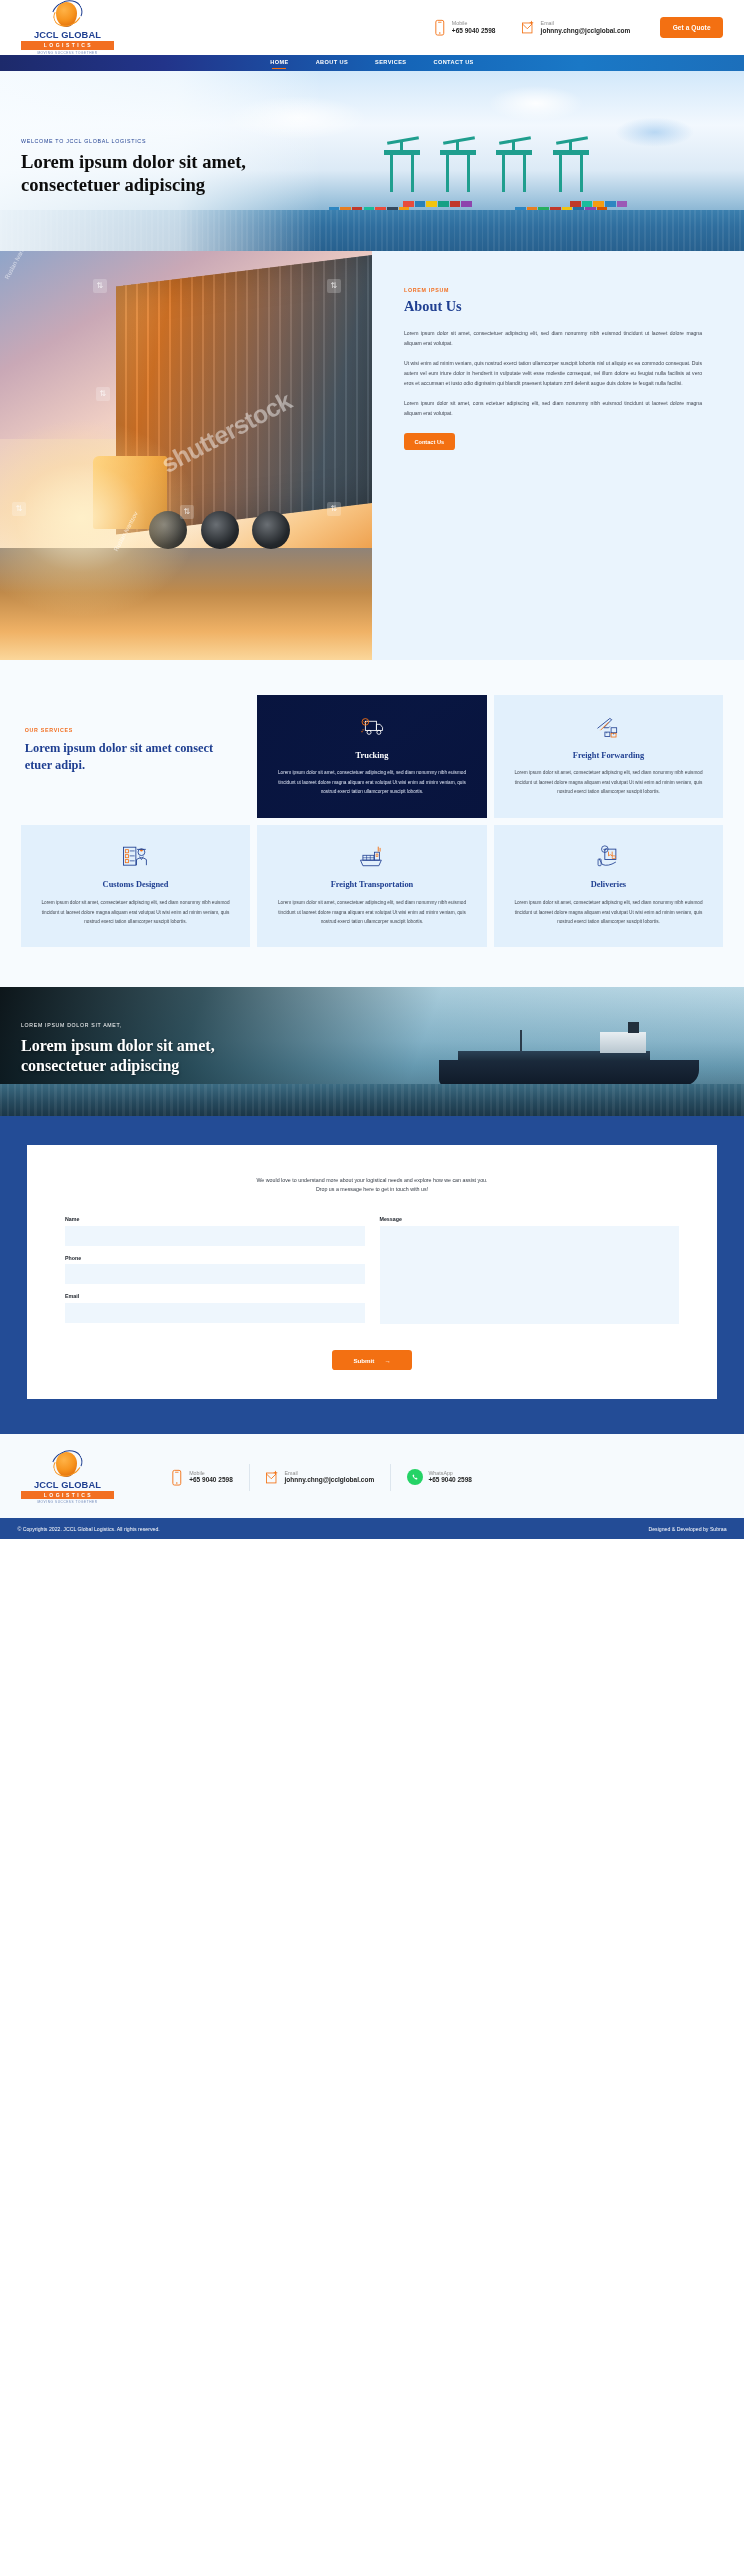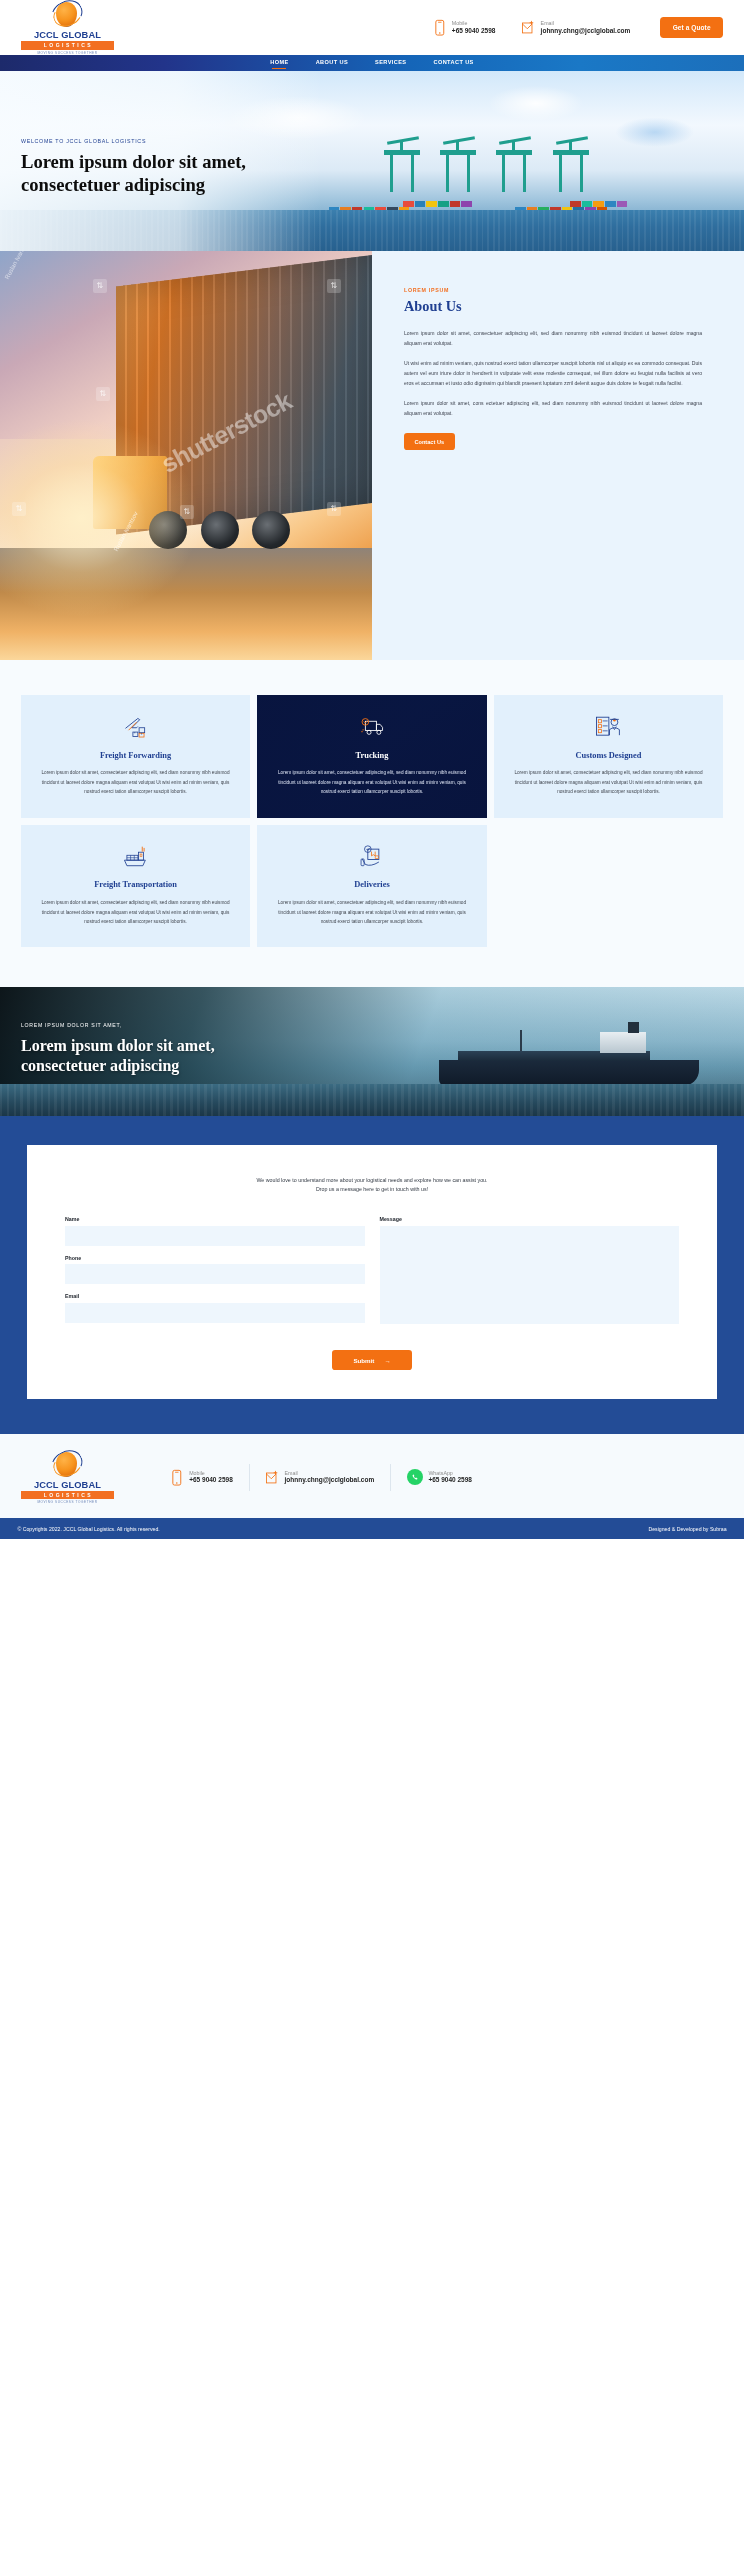--- a/index.html
+++ b/index.html
@@ -506,49 +506,53 @@
     <p class="about-p">Lorem ipsum dolor sit amet, consectetuer adipiscing elit, sed diam nonummy nibh euismod tincidunt ut laoreet dolore magna aliquam erat volutpat.</p>
     <p class="about-p">Ut wisi enim ad minim veniam, quis nostrud exerci tation ullamcorper suscipit lobortis nisl ut aliquip ex ea commodo consequat. Duis autem vel eum iriure dolor in hendrerit in vulputate velit esse molestie consequat, vel illum dolore eu feugiat nulla facilisis at vero eros et accumsan et iusto odio dignissim qui blandit praesent luptatum zzril delenit augue duis dolore te feugait nulla facilisi.</p>
     <p class="about-p">Lorem ipsum dolor sit amet, cons ectetuer adipiscing elit, sed diam nonummy nibh euismod tincidunt ut laoreet dolore magna aliquam erat volutpat.</p>
     <button class="contact-us-btn">Contact Us</button>
   </div>
 </section>
 
 <section class="services">
   <div class="svc-grid">
 
-
-    <div class="card">
-      <div class="card-ico">
-        <svg width="26" height="25" viewBox="0 0 42 40">
-          <path d="M4 23 L24 7 L27 9 L14 22 L22 22 L24 20" fill="none" stroke="#1f3f91" stroke-width="1.4"></path>
-          <path d="M9 26 L22 13" stroke="#f37012" stroke-width="1.5"></path>
-          <rect x="16" y="29" width="8" height="7" fill="none" stroke="#1f3f91" stroke-width="1.3"></rect>
-          <rect x="26" y="22" width="9" height="8" fill="none" stroke="#1f3f91" stroke-width="1.3"></rect>
-          <rect x="26" y="31" width="8" height="6" fill="none" stroke="#f37012" stroke-width="1.3"></rect>
-          <path d="M19 29 v2 M30 31 v2" stroke="#1f3f91" stroke-width="1.1"></path>
-        </svg>
-      </div>
-      <h3 class="card-h">Freight Forwarding</h3>
-      <p class="card-p">Lorem ipsum dolor sit amet, consectetuer adipiscing elit, sed diam nonummy nibh euismod tincidunt ut laoreet dolore magna aliquam erat volutpat Ut wisi enim ad minim veniam, quis nostrud exerci tation ullamcorper suscipit lobortis.</p>
+    <div class="svc-intro">
+      <div class="kicker">OUR SERVICES</div>
+      <h2 class="svc-title">Lorem ipsum dolor sit amet consect etuer adipi.</h2>
     </div>
 
     <div class="card dark">
       <div class="card-ico">
         <svg width="27" height="23.6" viewBox="0 0 44 38">
           <rect x="12" y="10" width="18" height="15" fill="none" stroke="#ffffff" stroke-width="1.4"></rect>
           <path d="M30 15 h6 l4 5 v5 h-10 z" fill="none" stroke="#ffffff" stroke-width="1.4"></path>
           <circle cx="18" cy="28" r="3.3" fill="none" stroke="#ffffff" stroke-width="1.4"></circle>
           <circle cx="34" cy="28" r="3.3" fill="none" stroke="#ffffff" stroke-width="1.4"></circle>
           <circle cx="12" cy="11" r="5.4" fill="none" stroke="#f37012" stroke-width="1.5"></circle>
           <path d="M9.4 10.4 L12 13 L15 9.2" fill="none" stroke="#f37012" stroke-width="1.5"></path>
           <path d="M5 27 h3 M7 24 h3" stroke="#f37012" stroke-width="1.2"></path>
         </svg>
       </div>
       <h3 class="card-h">Trucking</h3>
+      <p class="card-p">Lorem ipsum dolor sit amet, consectetuer adipiscing elit, sed diam nonummy nibh euismod tincidunt ut laoreet dolore magna aliquam erat volutpat Ut wisi enim ad minim veniam, quis nostrud exerci tation ullamcorper suscipit lobortis.</p>
+    </div>
+
+    <div class="card">
+      <div class="card-ico">
+        <svg width="26" height="25" viewBox="0 0 42 40">
+          <path d="M4 23 L24 7 L27 9 L14 22 L22 22 L24 20" fill="none" stroke="#1f3f91" stroke-width="1.4"></path>
+          <path d="M9 26 L22 13" stroke="#f37012" stroke-width="1.5"></path>
+          <rect x="16" y="29" width="8" height="7" fill="none" stroke="#1f3f91" stroke-width="1.3"></rect>
+          <rect x="26" y="22" width="9" height="8" fill="none" stroke="#1f3f91" stroke-width="1.3"></rect>
+          <rect x="26" y="31" width="8" height="6" fill="none" stroke="#f37012" stroke-width="1.3"></rect>
+          <path d="M19 29 v2 M30 31 v2" stroke="#1f3f91" stroke-width="1.1"></path>
+        </svg>
+      </div>
+      <h3 class="card-h">Freight Forwarding</h3>
       <p class="card-p">Lorem ipsum dolor sit amet, consectetuer adipiscing elit, sed diam nonummy nibh euismod tincidunt ut laoreet dolore magna aliquam erat volutpat Ut wisi enim ad minim veniam, quis nostrud exerci tation ullamcorper suscipit lobortis.</p>
     </div>
 
     <div class="card">
       <div class="card-ico">
         <svg width="28.5" height="25" viewBox="0 0 46 40">
           <rect x="4" y="5" width="20" height="29" fill="none" stroke="#1f3f91" stroke-width="1.4"></rect>
           <rect x="7" y="9" width="5" height="5" fill="none" stroke="#f37012" stroke-width="1.3"></rect>
           <rect x="7" y="17" width="5" height="5" fill="none" stroke="#f37012" stroke-width="1.3"></rect>
           <rect x="7" y="25" width="5" height="5" fill="none" stroke="#f37012" stroke-width="1.3"></rect>

